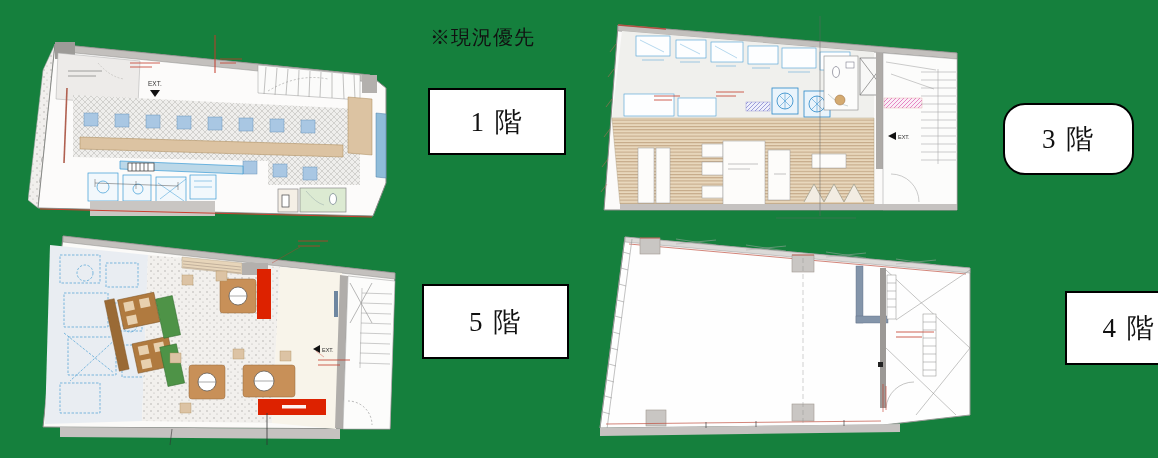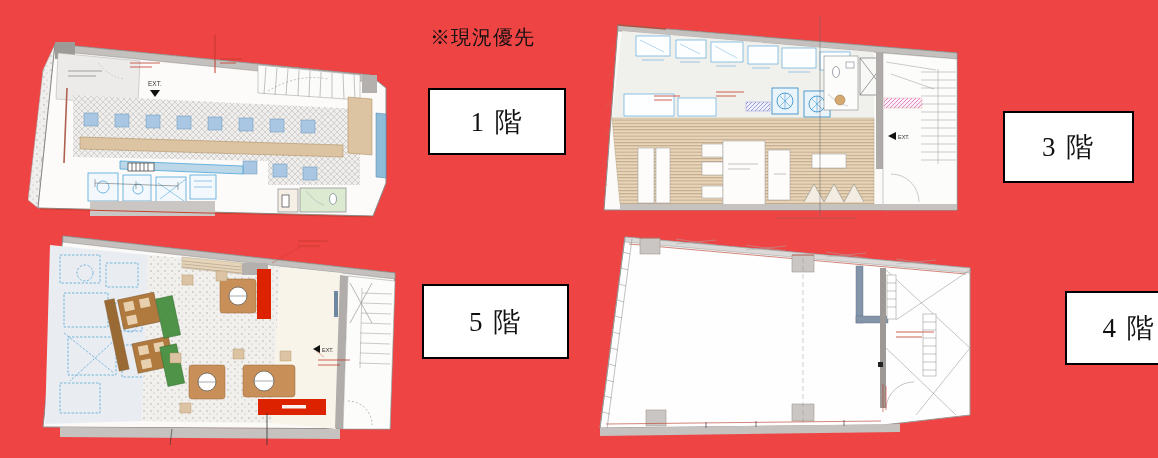--- a/index.html
+++ b/index.html
@@ -1,23 +1,23 @@
 <!DOCTYPE html>
 <html><head>
 <meta charset="utf-8">
 <style>
   html,body{margin:0;padding:0;background:#fff;}
-  #stage{position:relative;width:1158px;height:458px;background:#ef4444;overflow:hidden;
+  #stage{position:relative;width:1158px;height:458px;background:#15803d;overflow:hidden;
          font-family:"Liberation Serif","DejaVu Serif",serif;}
   .note{position:absolute;left:430px;top:24px;font-size:20px;color:#111;letter-spacing:1px;}
   .floor-label{position:absolute;border:2px solid #000;background:#fff;display:flex;
                align-items:center;justify-content:center;font-size:27px;color:#111;letter-spacing:2px;}
   .fl-1{left:428px;top:88px;width:134px;height:63px;}
   .fl-2{left:422px;top:284px;width:143px;height:71px;}
-  .fl-3{left:1003px;top:111px;width:127px;height:68px;}
+  .fl-3{left:1003px;top:103px;width:127px;height:68px;border-radius:22px;}
   .fl-4{left:1065px;top:291px;width:124px;height:70px;}
   .plan{position:absolute;}
   .p1{left:28px;top:33px;}
   .p2{left:30px;top:233px;}
   .p3{left:596px;top:14px;}
   .p4{left:596px;top:228px;}
   svg{display:block;}
   text{font-family:"Liberation Sans","DejaVu Sans",sans-serif;}
 </style>
 </head>

